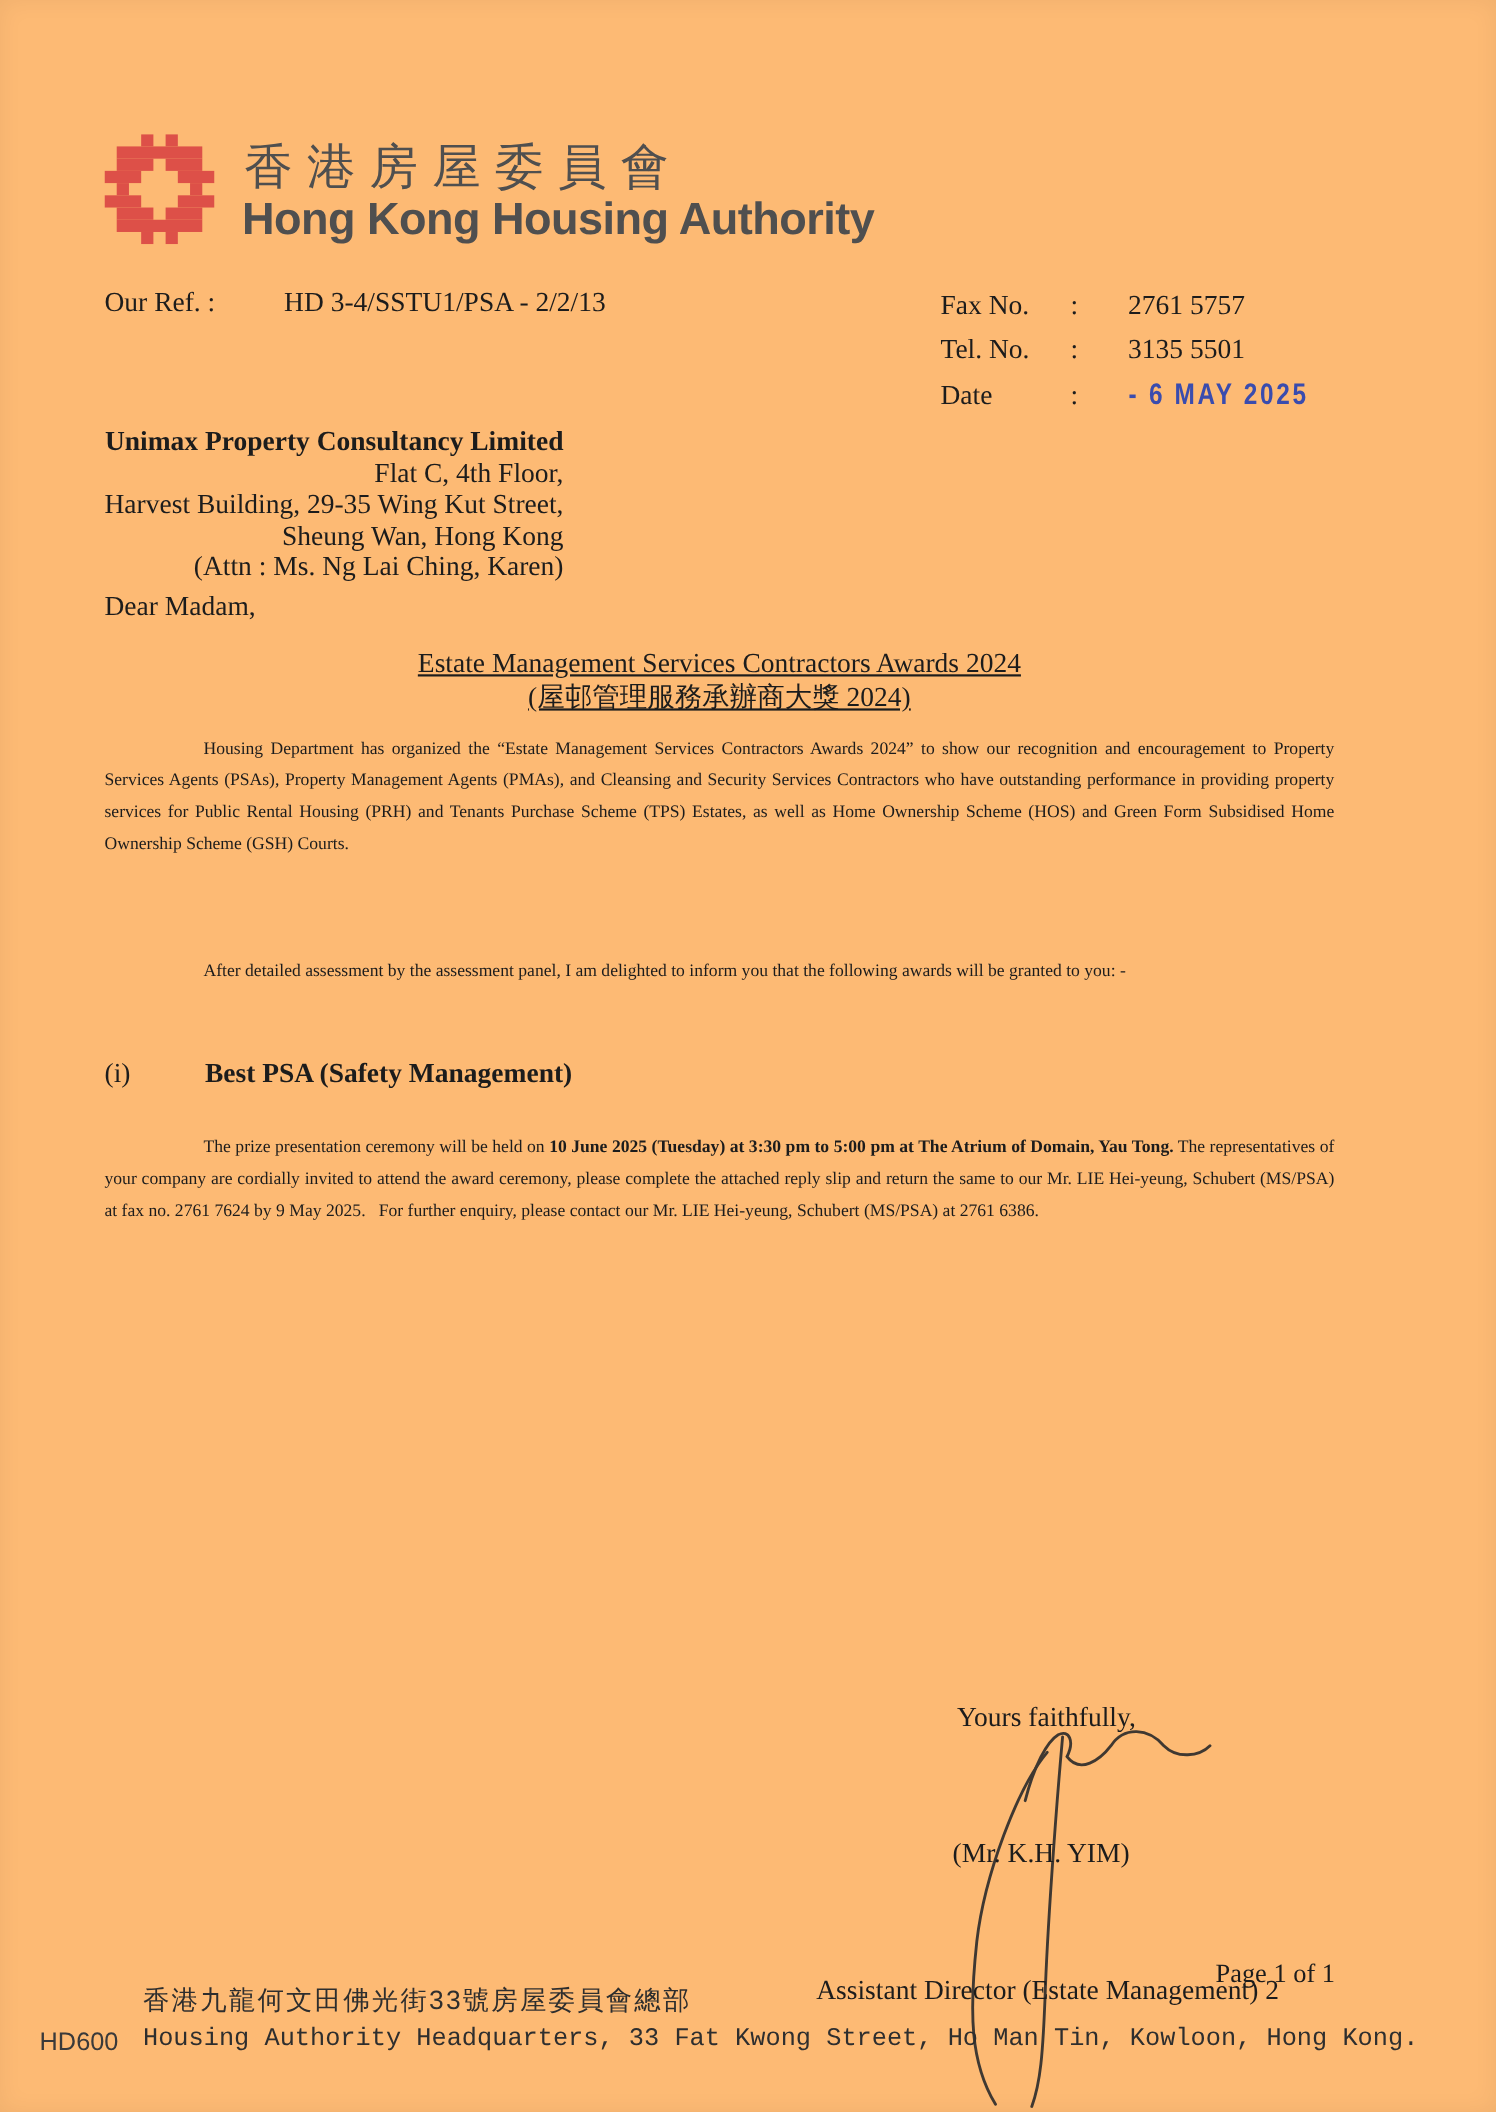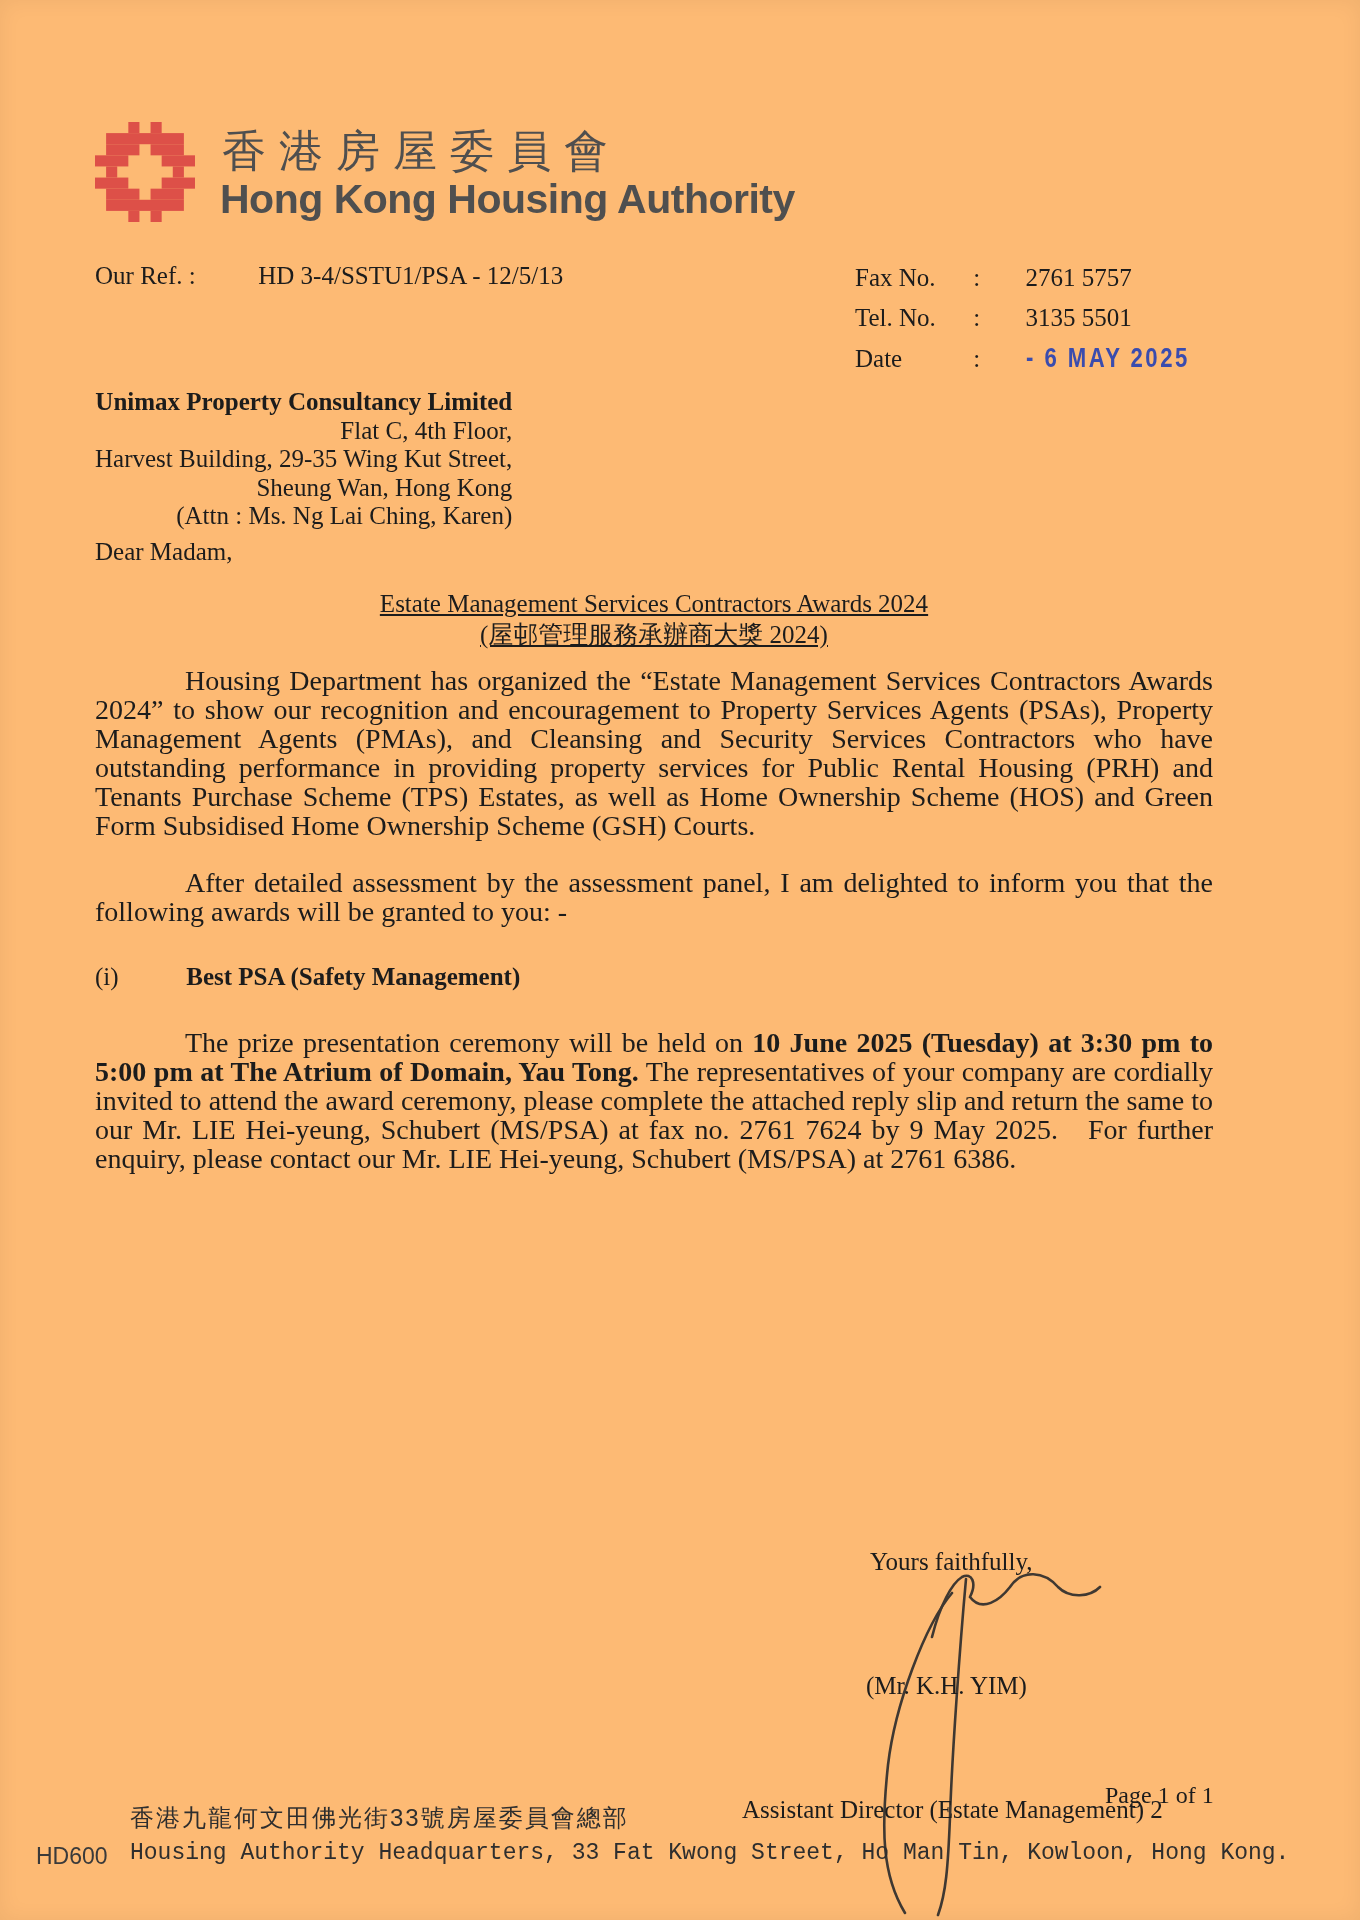--- a/index.html
+++ b/index.html
@@ -42,21 +42,21 @@
   .addr{font-size:25px;line-height:28.5px;text-align:right;}
   .addr .company{font-weight:bold;}
   .salutation{font-size:25px;}
 
   
   .subject{width:1118px;text-align:center;font-size:25px;font-weight:normal;line-height:31px;}
   .subject .u{text-decoration:underline;}
 
   
   .para{
-    width:1118px;font-size:28px;line-height:29px;
+    width:1118px;font-size:16px;line-height:29px;
     text-align:justify;text-indent:90px;
   }
   .award-line{font-size:25px;white-space:nowrap;}
   .award-marker{display:inline-block;width:85px;}
   .award-text{font-weight:bold;}
 
   
   .close-text{font-size:25px;white-space:nowrap;}
   .sig-svg{pointer-events:none;}
 
@@ -90,21 +90,21 @@
       <rect x="3" y="8" width="1" height="1"></rect>
         <rect x="5" y="8" width="1" height="1"></rect>
     </g>
   </svg>
 
   <div class="abs cn-name" style="left:222px;top:122px">香港房屋委員會</div>
   <div class="abs en-name" style="left:220px;top:176px">Hong Kong Housing Authority</div>
 
   <div class="abs ref-line" style="left:95px;top:262px">
     <span class="ref-label">Our Ref. :</span>
-    <span>HD 3-4/SSTU1/PSA - 12/5/13</span>
+    <span>HD 3-4/SSTU1/PSA - 2/2/13</span>
   </div>
 
   <div class="abs" style="left:855px;top:258px">
     <div class="contact-row">
       <span class="c-label">Fax No.</span>
       <span class="c-colon">:</span>
       <span>2761 5757</span>
     </div>
     <div class="contact-row">
       <span class="c-label">Tel. No.</span>

